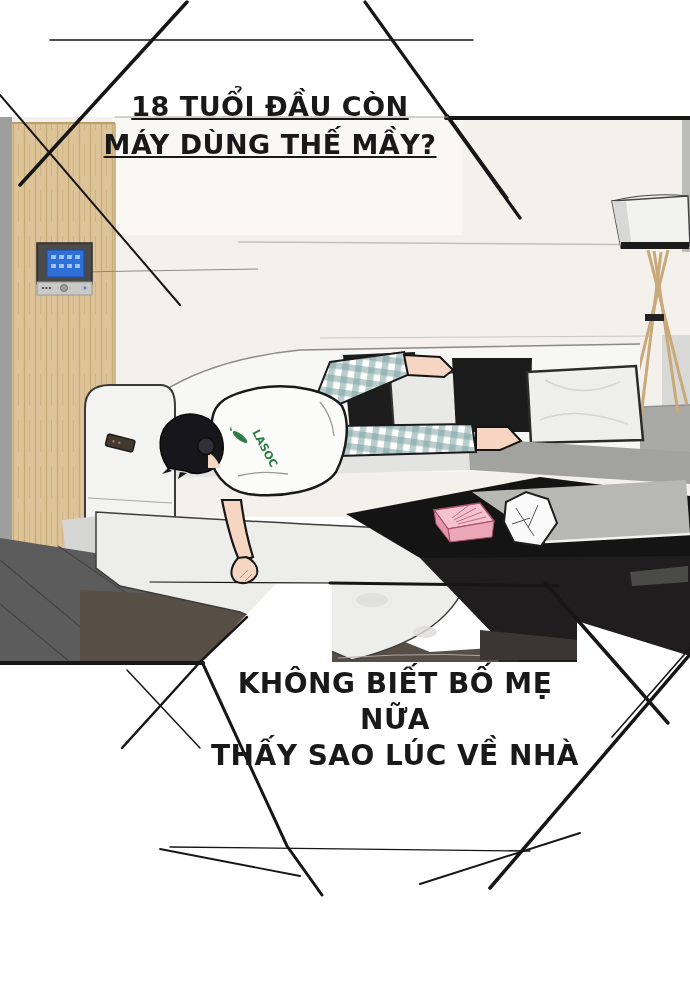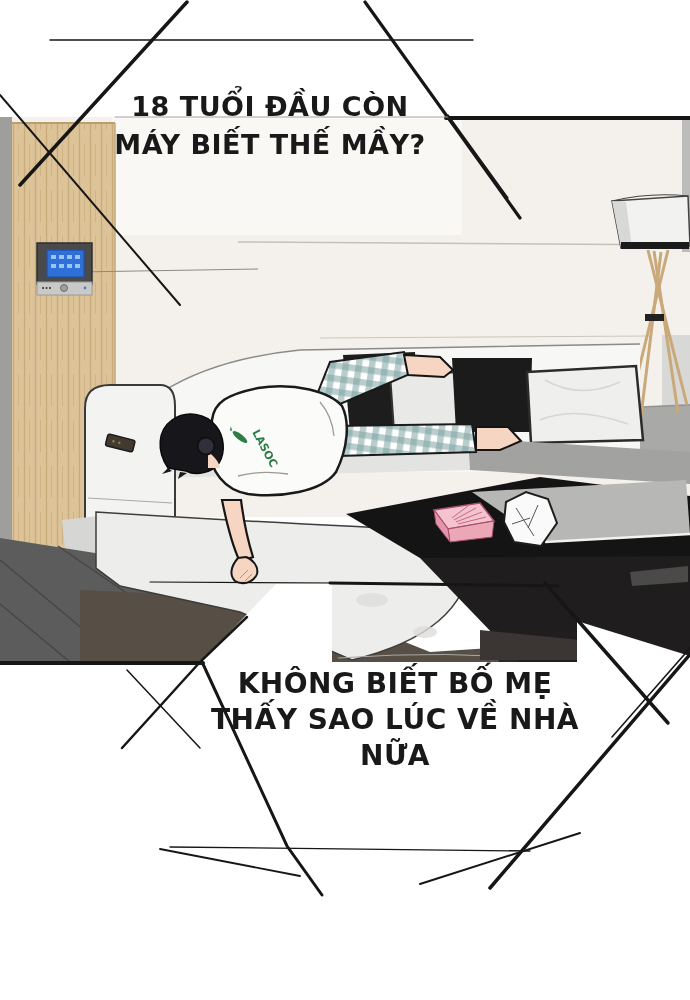--- a/index.html
+++ b/index.html
@@ -1,20 +1,20 @@
 <!DOCTYPE html>
 <html><head>
 <meta charset="utf-8">
 <style>
   html,body{margin:0;padding:0;background:#ffffff;}
   #panel{position:relative;width:690px;height:1000px;background:#ffffff;overflow:hidden;
          font-family:"DejaVu Sans", sans-serif;}
   #scene-svg{position:absolute;left:0;top:0;}
   .bubble-text{position:absolute;z-index:5;text-align:center;font-weight:bold;color:#191919;}
-  #top-bubble-text{left:70px;top:88px;width:400px;font-size:27px;line-height:38px;letter-spacing:.5px;}
+  #top-bubble-text{left:70px;top:88px;width:400px;font-size:27px;line-height:38px;letter-spacing:.5px;text-decoration:underline;}
   #bottom-bubble-text{left:160px;top:666px;width:470px;font-size:28px;line-height:36px;letter-spacing:.5px;}
   .bline{white-space:nowrap;}
 </style>
 </head>
 <body>
 
 <div id="panel">
 
 <svg id="scene-svg" width="690" height="1000" viewBox="0 0 690 1000">
   <defs>
@@ -222,22 +222,22 @@
     <line x1="160" y1="849" x2="300" y2="876" stroke-width="1.8"></line>
     <line x1="420" y1="884" x2="580" y2="833" stroke-width="2"></line>
     <line x1="692" y1="652" x2="490" y2="888" stroke-width="3.5"></line>
     <line x1="545" y1="583" x2="668" y2="723" stroke-width="3.5"></line>
     <line x1="612" y1="737" x2="690" y2="648" stroke-width="1.5"></line>
   </g>
 </svg>
 
 <div id="top-bubble-text" class="bubble-text">
   <div class="bline">18 TUỔI ĐẦU CÒN</div>
-  <div class="bline">MÁY BIẾT THẾ MẦY?</div>
+  <div class="bline">MÁY DÙNG THẾ MẦY?</div>
 </div>
 
 <div id="bottom-bubble-text" class="bubble-text">
   <div class="bline">KHÔNG BIẾT BỐ MẸ</div>
+  <div class="bline">NỮA</div>
   <div class="bline">THẤY SAO LÚC VỀ NHÀ</div>
-  <div class="bline">NỮA</div>
 </div>
 
 </div>
 
 </body></html>

